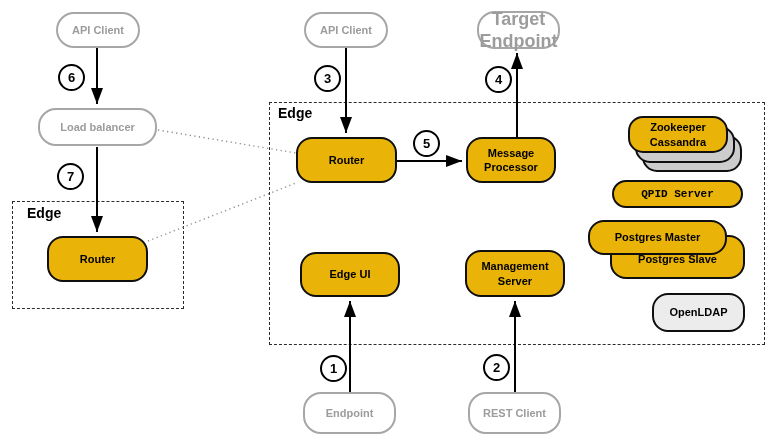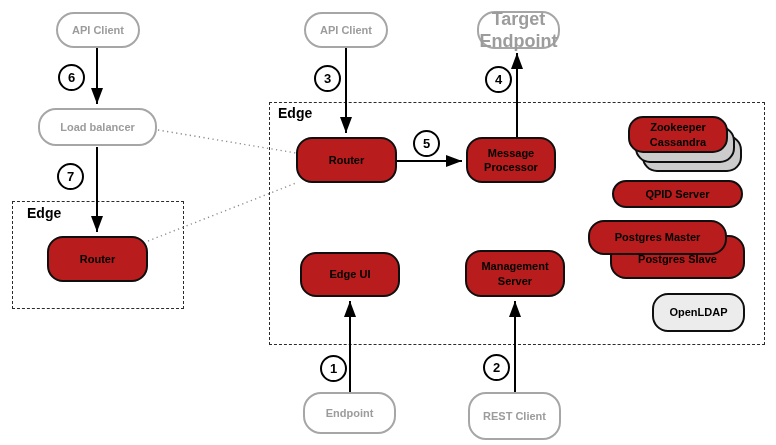--- a/index.html
+++ b/index.html
@@ -31,36 +31,36 @@
     justify-content: center;
     text-align: center;
     font-weight: bold;
     font-size: 11px;
     line-height: 1.3;
     white-space: pre-line;
     border-radius: 16px;
     z-index: 2;
   }
   .dark {
-    background: #b91c1c;
+    background: #eab308;
     border: 2.5px solid #0f0f0f;
     color: #000000;
   }
   .light {
     background: #ffffff;
     border: 2.5px solid #a6a6a6;
     color: #9c9c9c;
     border-radius: 18px;
   }
   .lighter {
     background: #ececec;
     border: 2.5px solid #0f0f0f;
     color: #000000;
   }
-  .pill { border-radius: 14px; }
+  .pill { border-radius: 14px; font-family: Liberation Mono, monospace; }
   .stack-card {
     position: absolute;
     box-sizing: border-box;
     background: #cccccc;
     border: 2.5px solid #0f0f0f;
     border-radius: 15px;
   }
   .step {
     position: absolute;
     box-sizing: border-box;
@@ -96,21 +96,21 @@
   <div class="zone" style="left:12px; top:201px; width:170px; height:106px;">
     <span class="zone-label" style="left:14px; top:3px;">Edge</span>
   </div>
 
   <div class="box light" style="left:56px; top:12px; width:84px; height:36px;">API Client</div>
   <div class="box light" style="left:304px; top:12px; width:84px; height:36px;">API Client</div>
   <div class="box light" style="left:477px; top:11px; width:83px; height:38px; font-size:18px; line-height:1.25;">Target
 Endpoint</div>
   <div class="box light" style="left:38px; top:108px; width:119px; height:38px;">Load balancer</div>
   <div class="box light" style="left:303px; top:392px; width:93px; height:42px;">Endpoint</div>
-  <div class="box light" style="left:468px; top:392px; width:93px; height:48px;">REST Client</div>
+  <div class="box light" style="left:468px; top:392px; width:93px; height:42px;">REST Client</div>
 
   <div class="box dark" style="left:47px; top:236px; width:101px; height:46px;">Router</div>
   <div class="box dark" style="left:296px; top:137px; width:101px; height:46px;">Router</div>
   <div class="box dark" style="left:466px; top:137px; width:90px; height:46px;">Message
 Processor</div>
   <div class="box dark" style="left:300px; top:252px; width:100px; height:45px;">Edge UI</div>
   <div class="box dark" style="left:465px; top:250px; width:100px; height:47px;">Management
 Server</div>
 
   <div style="position:absolute; left:628px; top:116px; width:114px; height:57px; z-index:1;">

